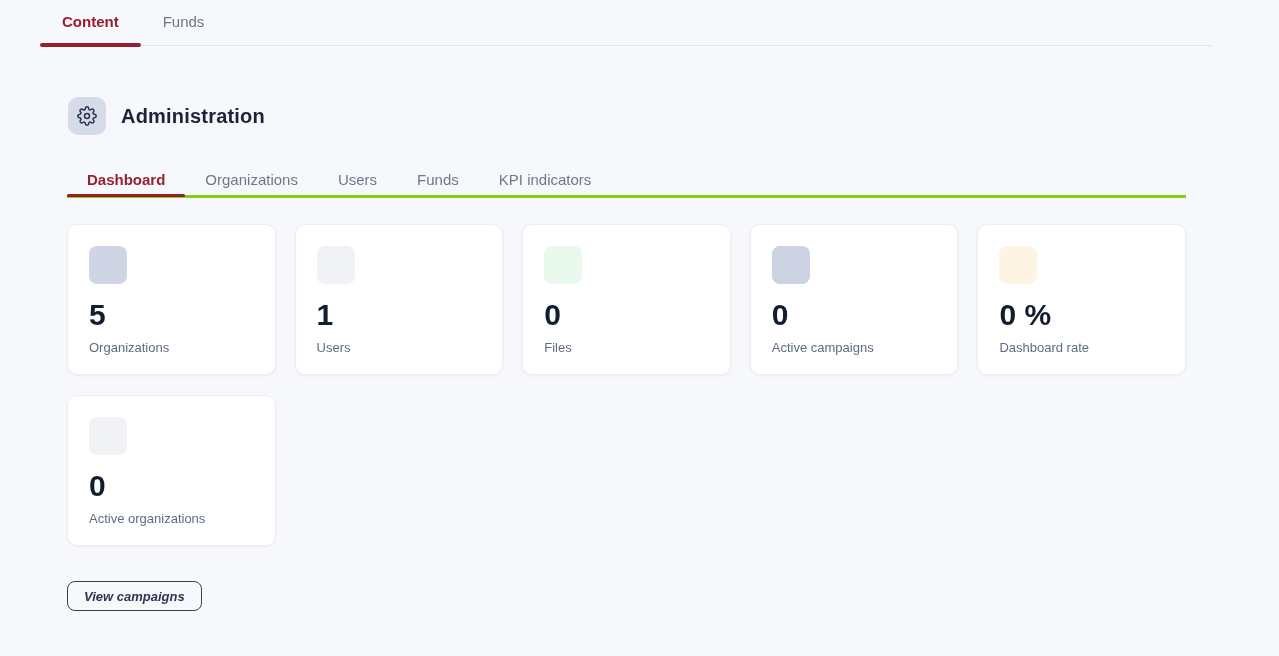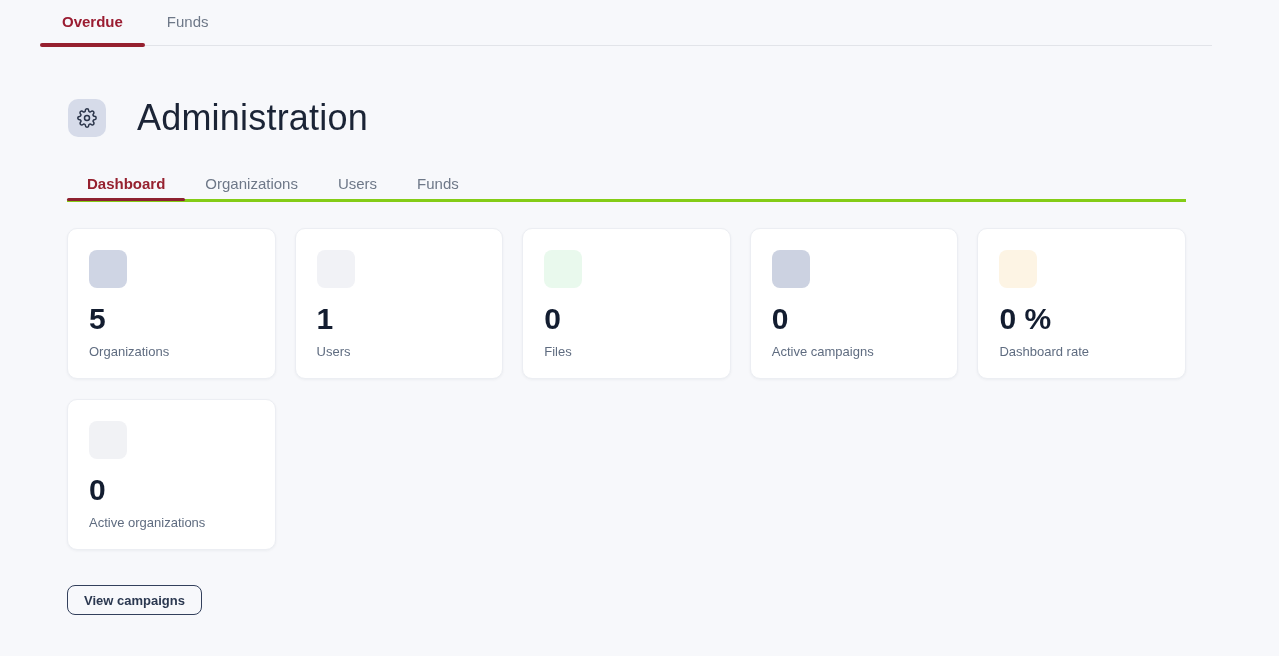--- a/index.html
+++ b/index.html
@@ -36,21 +36,21 @@
   
   .page-header {
     display:flex; align-items:center; gap:15px;
     margin:51px 0 0 68px;
   }
   .icon-tile {
     width:38px; height:38px; border-radius:10px;
     background:#d6dbe9;
     display:flex; align-items:center; justify-content:center;
   }
-  .page-title { font-size:36px; font-weight:400; color:#1b2436; letter-spacing:.2px;margin-left:16px; }
+  .page-title { font-size:20px; font-weight:700; color:#1b2436; letter-spacing:.2px; }
   
   .subtabs {
     display:flex;
     margin:29px 93px 0 67px;
     border-bottom:3px solid #84cc16;
     height:34px;
   }
   .subtab {
     position:relative;
     padding:0 20px;
@@ -93,51 +93,53 @@
     display:inline-block;
     margin:35px 0 0 67px;
     padding:0 16px;
     height:30px; line-height:27px;
     background:transparent;
     border:1.5px solid #33405c;
     border-radius:8px;
     font-family:inherit;
     font-size:13px; font-weight:600; color:#2b3850;
     cursor:pointer;
+    font-style:italic;
   }
   svg { display:block; }
 </style>
 </head>
 <body>
 
 
 
 
 <nav class="topbar">
-  <div class="toptab active">Overdue</div>
+  <div class="toptab active">Content</div>
   <div class="toptab">Funds</div>
 </nav>
 
 
 <header class="page-header">
   <span class="icon-tile">
     <svg width="20" height="20" viewBox="0 0 24 24" fill="none" stroke="#2a3449" stroke-width="1.8" stroke-linecap="round" stroke-linejoin="round">
       <circle cx="12" cy="12" r="3"></circle>
       <path d="M19.4 15a1.65 1.65 0 0 0 .33 1.82l.06.06a2 2 0 0 1 0 2.83 2 2 0 0 1-2.83 0l-.06-.06a1.65 1.65 0 0 0-1.82-.33 1.65 1.65 0 0 0-1 1.51V21a2 2 0 0 1-2 2 2 2 0 0 1-2-2v-.09A1.65 1.65 0 0 0 9 19.4a1.65 1.65 0 0 0-1.82.33l-.06.06a2 2 0 0 1-2.83 0 2 2 0 0 1 0-2.83l.06-.06a1.65 1.65 0 0 0 .33-1.82 1.65 1.65 0 0 0-1.51-1H3a2 2 0 0 1-2-2 2 2 0 0 1 2-2h.09A1.65 1.65 0 0 0 4.6 9a1.65 1.65 0 0 0-.33-1.82l-.06-.06a2 2 0 0 1 0-2.83 2 2 0 0 1 2.83 0l.06.06a1.65 1.65 0 0 0 1.82.33H9a1.65 1.65 0 0 0 1-1.51V3a2 2 0 0 1 2-2 2 2 0 0 1 2 2v.09a1.65 1.65 0 0 0 1 1.51 1.65 1.65 0 0 0 1.82-.33l.06-.06a2 2 0 0 1 2.83 0 2 2 0 0 1 0 2.83l-.06.06a1.65 1.65 0 0 0-.33 1.82V9a1.65 1.65 0 0 0 1.51 1H21a2 2 0 0 1 2 2 2 2 0 0 1-2 2h-.09a1.65 1.65 0 0 0-1.51 1z"></path>
     </svg>
   </span>
   <h1 class="page-title">Administration</h1>
 </header>
 
 
 <nav class="subtabs">
   <div class="subtab active">Dashboard</div>
   <div class="subtab">Organizations</div>
   <div class="subtab">Users</div>
   <div class="subtab">Funds</div>
+  <div class="subtab">KPI indicators</div>
 </nav>
 
 
 <section class="cards">
   <div class="card">
     <div class="tile" style="background: rgb(207, 213, 228);"></div>
     <div class="card-value">5</div>
     <div class="card-label">Organizations</div>
   </div>
   <div class="card">

